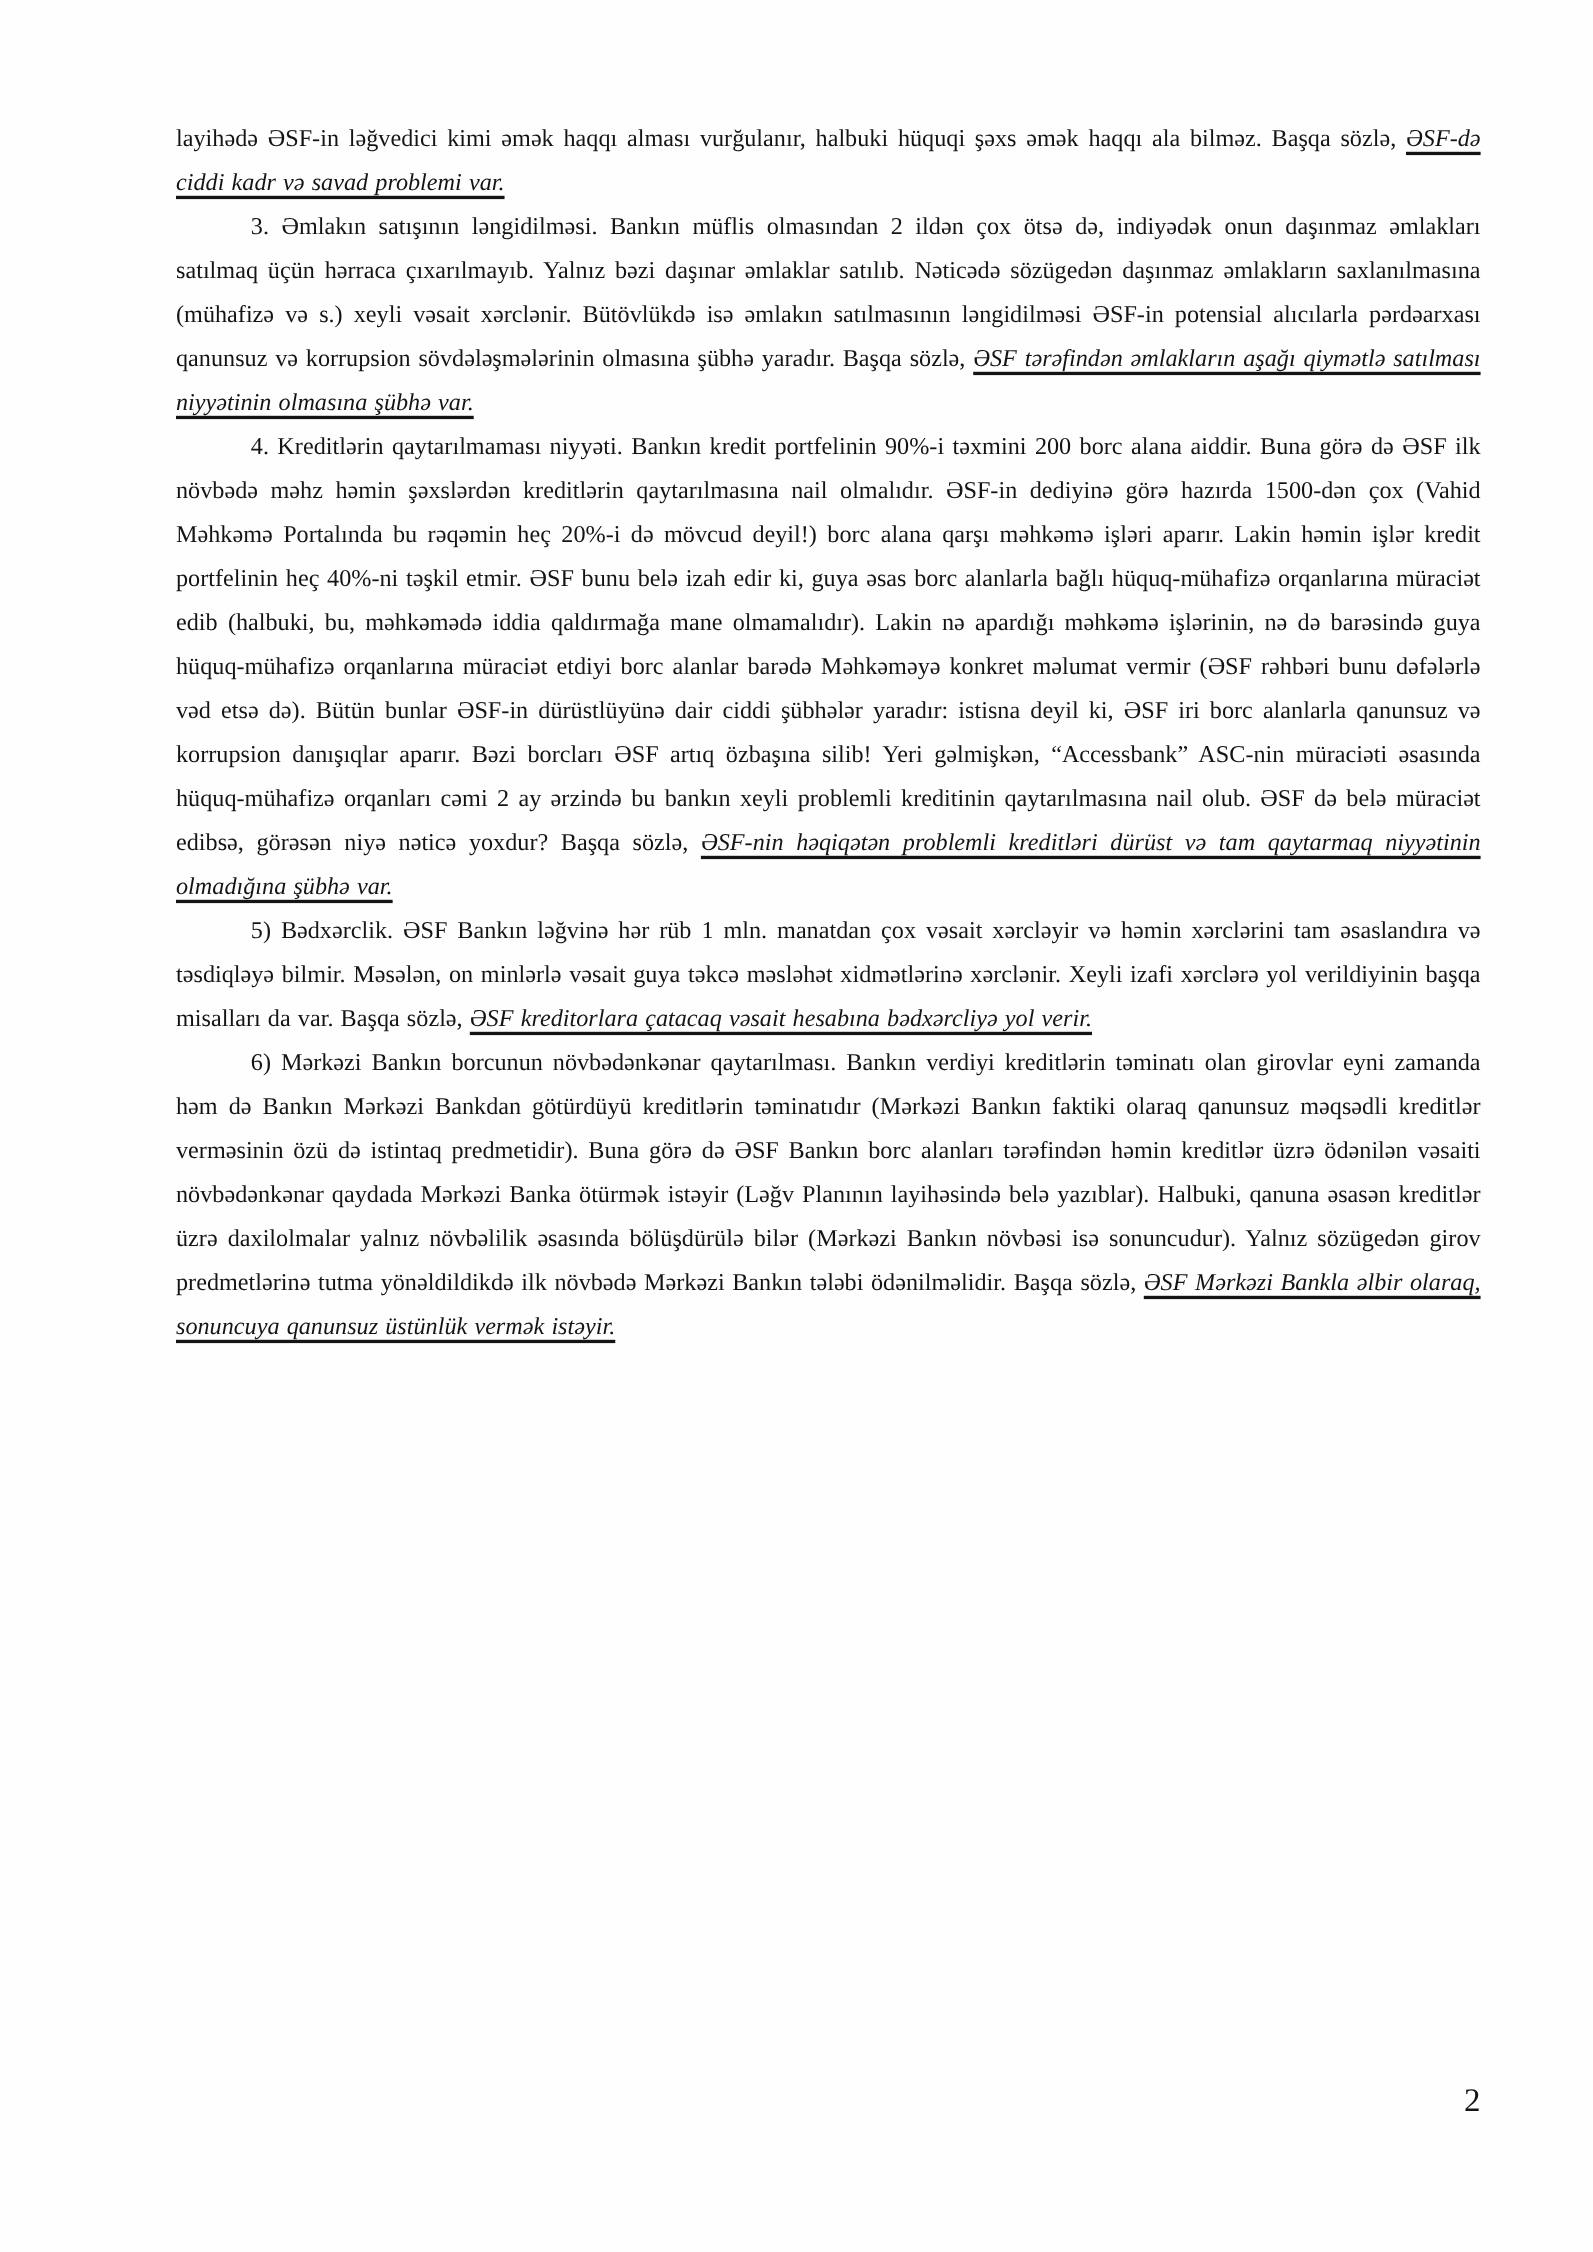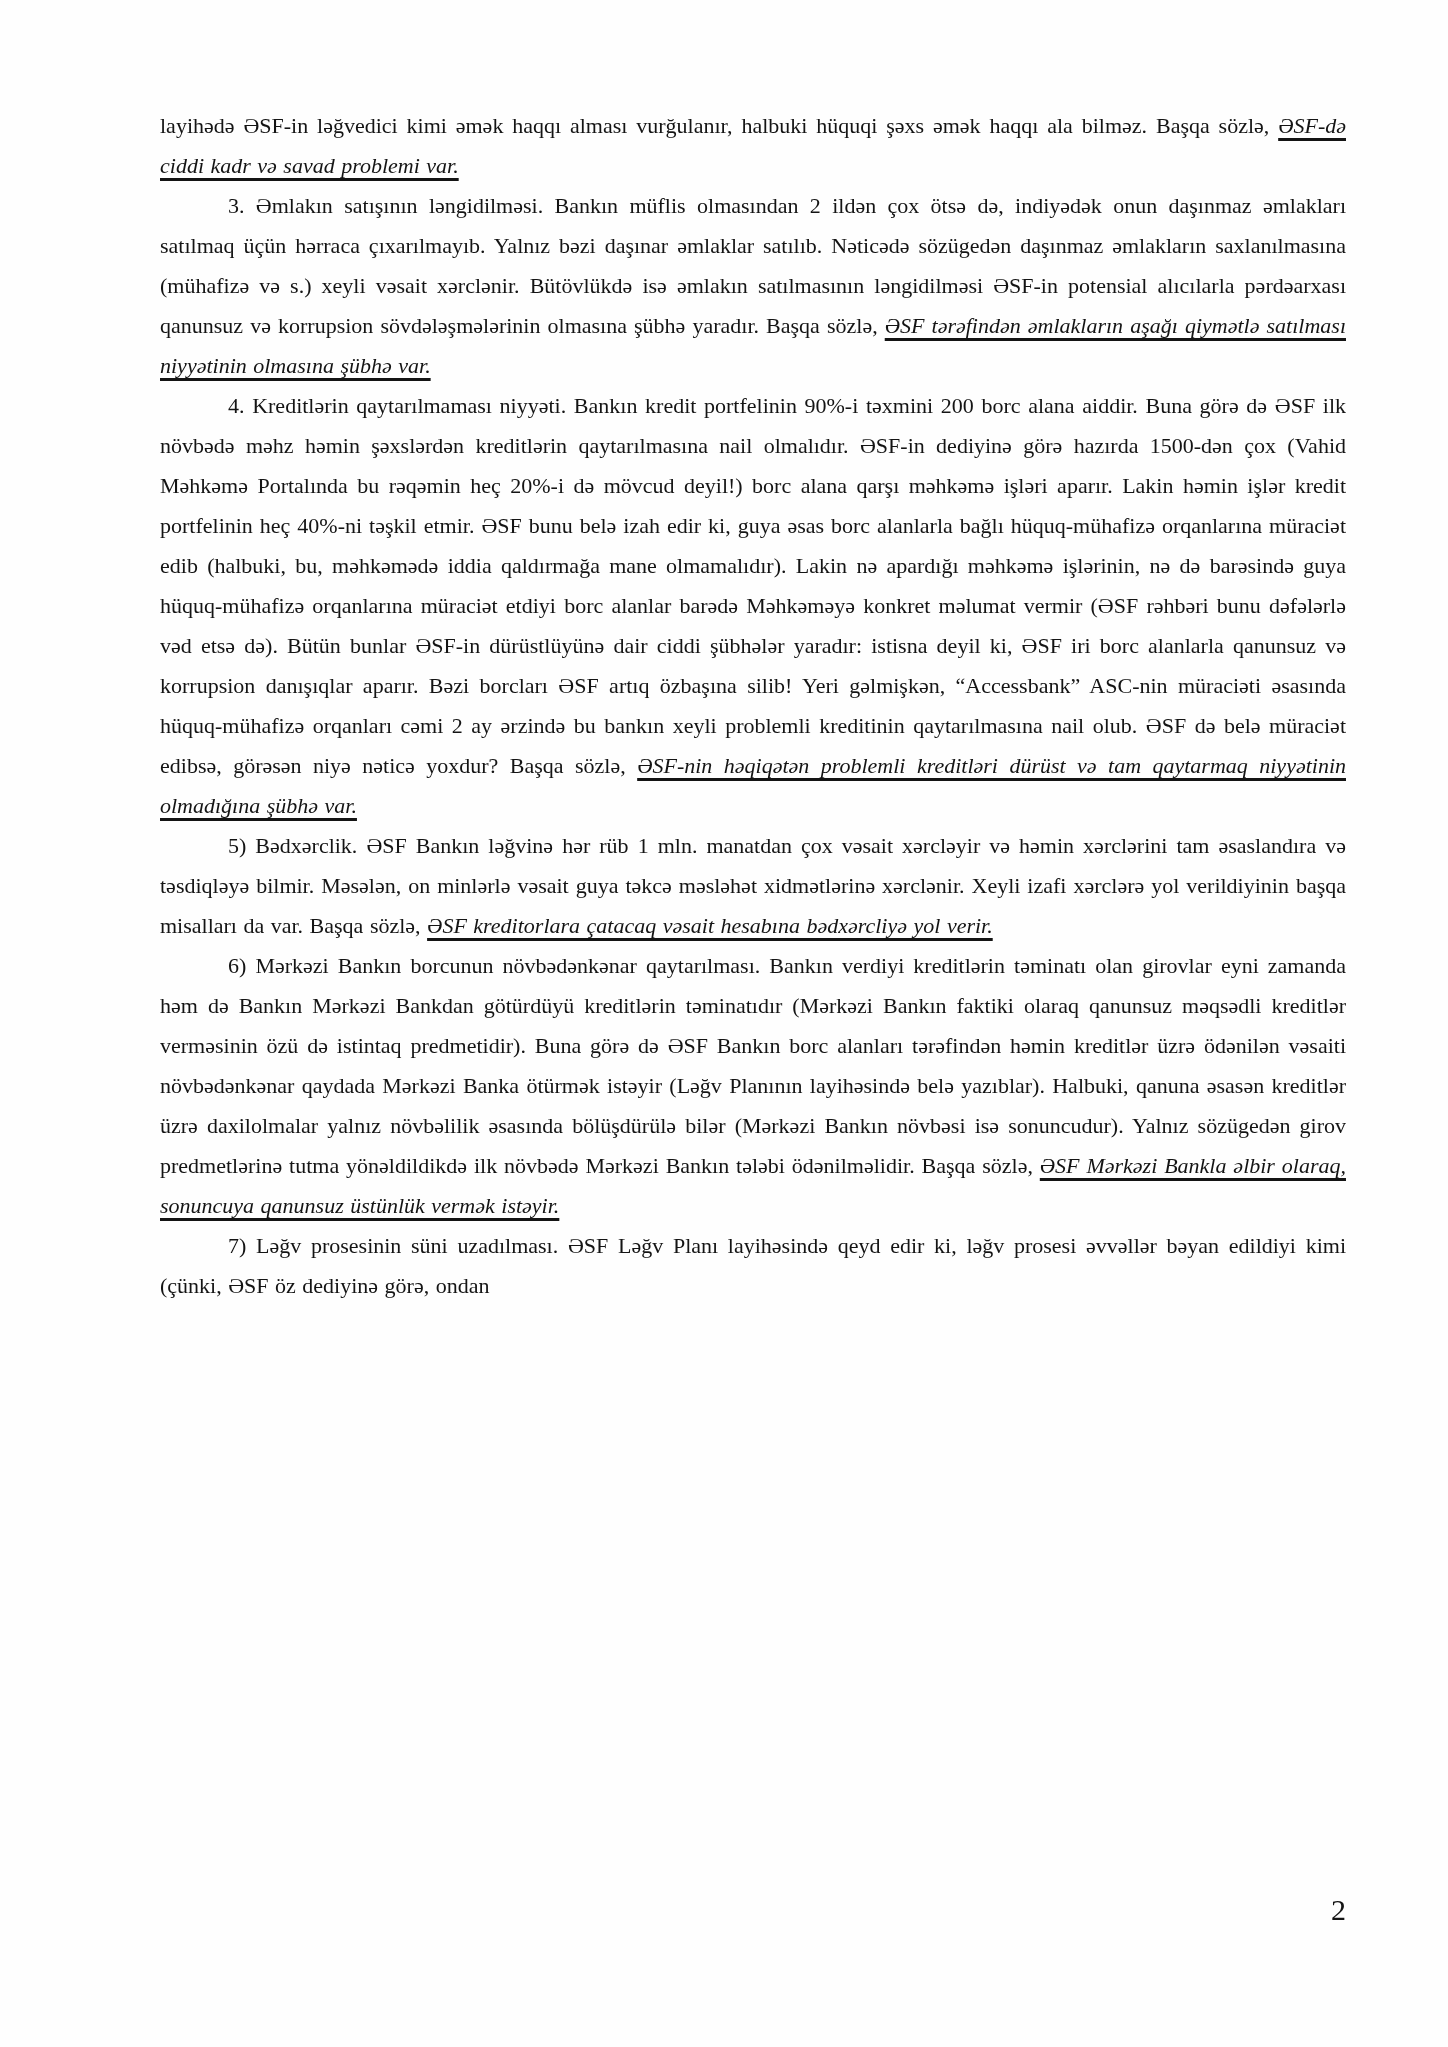--- a/index.html
+++ b/index.html
@@ -55,16 +55,15 @@
 </head>
 <body>
 
 <div class="page">
   <div class="doc-body">
       <p class="para no-indent"><span class="seg-n">layihədə ƏSF-in ləğvedici kimi əmək haqqı alması vurğulanır, halbuki hüquqi şəxs əmək haqqı ala bilməz. Başqa sözlə, </span><span class="seg-iu">ƏSF-də ciddi kadr və savad problemi var.</span></p>
       <p class="para"><span class="seg-b">3. Əmlakın satışının ləngidilməsi.</span><span class="seg-n"> Bankın müflis olmasından 2 ildən çox ötsə də, indiyədək onun daşınmaz əmlakları satılmaq üçün hərraca çıxarılmayıb. Yalnız bəzi daşınar əmlaklar satılıb. Nəticədə sözügedən daşınmaz əmlakların saxlanılmasına (mühafizə və s.) xeyli vəsait xərclənir. Bütövlükdə isə əmlakın satılmasının ləngidilməsi ƏSF-in potensial alıcılarla pərdəarxası qanunsuz və korrupsion sövdələşmələrinin olmasına şübhə yaradır. Başqa sözlə, </span><span class="seg-iu">ƏSF tərəfindən əmlakların aşağı qiymətlə satılması niyyətinin olmasına şübhə var.</span></p>
       <p class="para"><span class="seg-b">4. Kreditlərin qaytarılmaması niyyəti.</span><span class="seg-n"> Bankın kredit portfelinin 90%-i təxmini 200 borc alana aiddir. Buna görə də ƏSF ilk növbədə məhz həmin şəxslərdən kreditlərin qaytarılmasına nail olmalıdır. ƏSF-in dediyinə görə hazırda 1500-dən çox (Vahid Məhkəmə Portalında bu rəqəmin heç 20%-i də mövcud deyil!) borc alana qarşı məhkəmə işləri aparır. Lakin həmin işlər kredit portfelinin heç 40%-ni təşkil etmir. ƏSF bunu belə izah edir ki, guya əsas borc alanlarla bağlı hüquq-mühafizə orqanlarına müraciət edib (halbuki, bu, məhkəmədə iddia qaldırmağa mane olmamalıdır). Lakin nə apardığı məhkəmə işlərinin, nə də barəsində guya hüquq-mühafizə orqanlarına müraciət etdiyi borc alanlar barədə Məhkəməyə konkret məlumat vermir (ƏSF rəhbəri bunu dəfələrlə vəd etsə də). Bütün bunlar ƏSF-in dürüstlüyünə dair ciddi şübhələr yaradır: istisna deyil ki, ƏSF iri borc alanlarla qanunsuz və korrupsion danışıqlar aparır. Bəzi borcları ƏSF artıq özbaşına silib! Yeri gəlmişkən, “Accessbank” ASC-nin müraciəti əsasında hüquq-mühafizə orqanları cəmi 2 ay ərzində bu bankın xeyli problemli kreditinin qaytarılmasına nail olub. ƏSF də belə müraciət edibsə, görəsən niyə nəticə yoxdur? Başqa sözlə, </span><span class="seg-iu">ƏSF-nin həqiqətən problemli kreditləri dürüst və tam qaytarmaq niyyətinin olmadığına şübhə var.</span></p>
       <p class="para"><span class="seg-b">5) Bədxərclik.</span><span class="seg-n"> ƏSF Bankın ləğvinə hər rüb 1 mln. manatdan çox vəsait xərcləyir və həmin xərclərini tam əsaslandıra və təsdiqləyə bilmir. Məsələn, on minlərlə vəsait guya təkcə məsləhət xidmətlərinə xərclənir. Xeyli izafi xərclərə yol verildiyinin başqa misalları da var. Başqa sözlə, </span><span class="seg-iu">ƏSF kreditorlara çatacaq vəsait hesabına bədxərcliyə yol verir.</span></p>
       <p class="para"><span class="seg-b">6) Mərkəzi Bankın borcunun növbədənkənar qaytarılması.</span><span class="seg-n"> Bankın verdiyi kreditlərin təminatı olan girovlar eyni zamanda həm də Bankın Mərkəzi Bankdan götürdüyü kreditlərin təminatıdır (Mərkəzi Bankın faktiki olaraq qanunsuz məqsədli kreditlər verməsinin özü də istintaq predmetidir). Buna görə də ƏSF Bankın borc alanları tərəfindən həmin kreditlər üzrə ödənilən vəsaiti növbədənkənar qaydada Mərkəzi Banka ötürmək istəyir (Ləğv Planının layihəsində belə yazıblar). Halbuki, qanuna əsasən kreditlər üzrə daxilolmalar yalnız növbəlilik əsasında bölüşdürülə bilər (Mərkəzi Bankın növbəsi isə sonuncudur). Yalnız sözügedən girov predmetlərinə tutma yönəldildikdə ilk növbədə Mərkəzi Bankın tələbi ödənilməlidir. Başqa sözlə, </span><span class="seg-iu">ƏSF Mərkəzi Bankla əlbir olaraq, sonuncuya qanunsuz üstünlük vermək istəyir.</span></p>
-      <p class="para"><span class="seg-b">7) Ləğv prosesinin süni uzadılması.</span><span class="seg-n"> ƏSF Ləğv Planı layihəsində qeyd edir ki, ləğv prosesi əvvəllər bəyan edildiyi kimi (çünki, ƏSF öz dediyinə görə, ondan</span></p>
     </div>
   <div class="page-number">2</div>
 </div>
 
 </body></html>

